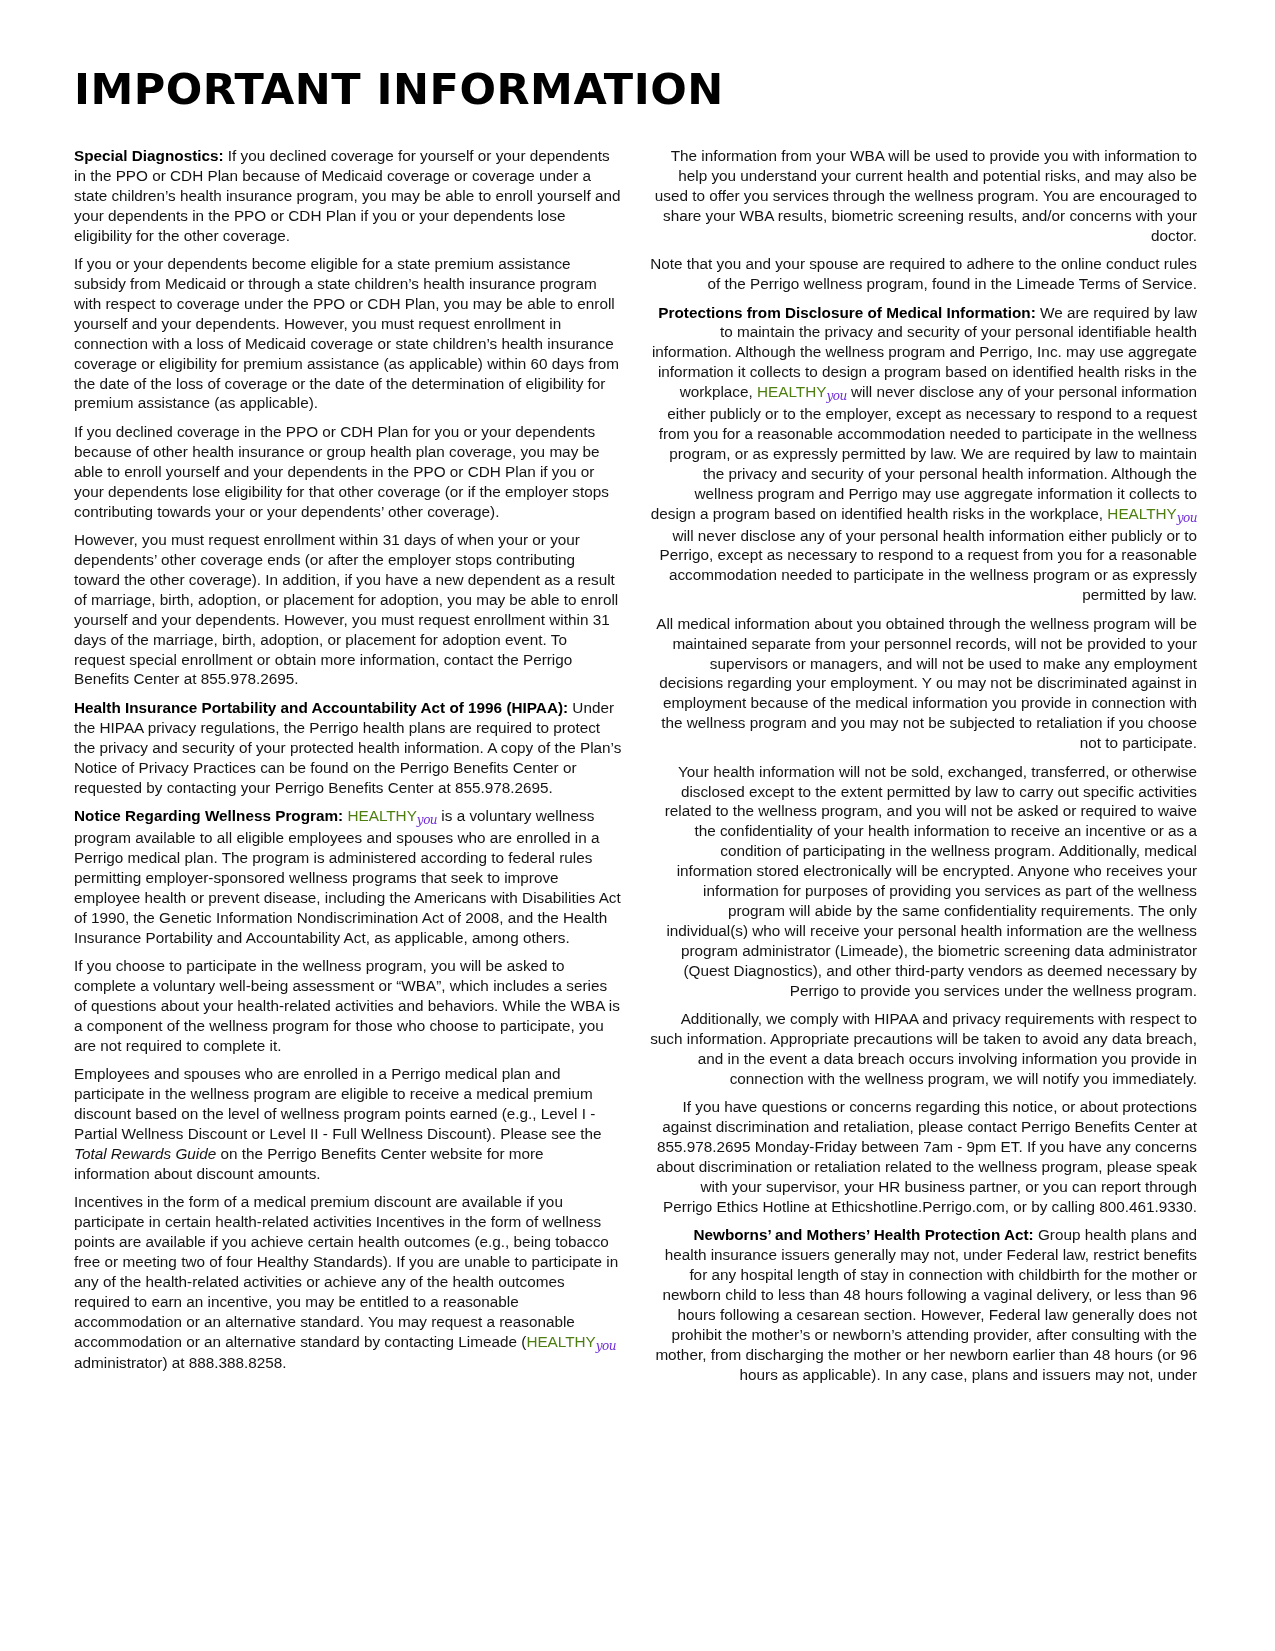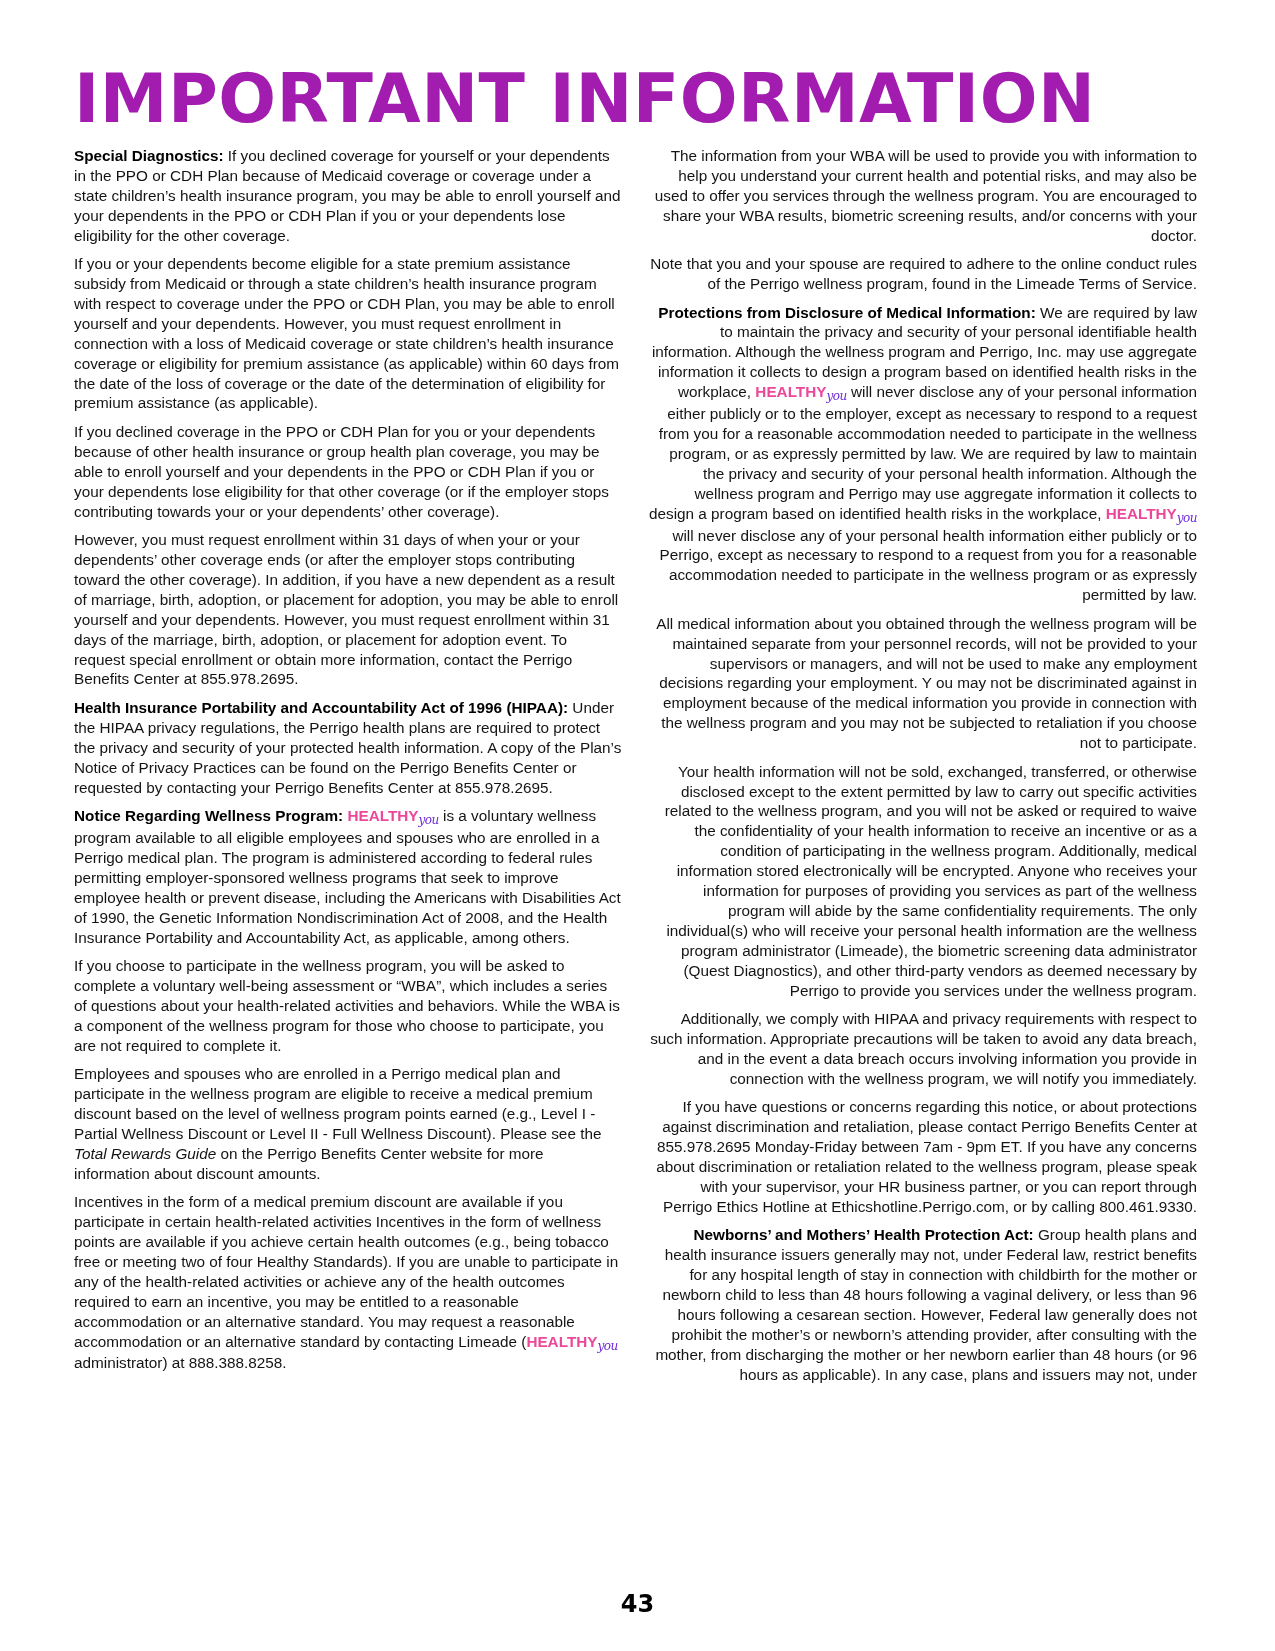--- a/index.html
+++ b/index.html
@@ -1,34 +1,34 @@
 <!DOCTYPE html>
 <html><head>
 <meta charset="utf-8">
 <style>
   html, body { margin: 0; padding: 0; background: #ffffff; }
   body { width: 1275px; height: 1651px; position: relative; overflow: hidden; color: #111111; }
   .page { position: absolute; left: 0; top: 0; width: 1275px; height: 1651px; }
   .title {
-    position: absolute; left: 74px; top: 64px; margin: 0;
+    position: absolute; left: 74px; top: 54px; margin: 0;
     font-family: "DejaVu Sans", sans-serif; font-weight: bold;
-    font-size: 68px; letter-spacing: 0.5px; line-height: 70px; color: #a21caf;
+    font-size: 43px; letter-spacing: 0.5px; line-height: 70px; color: #000000;
   }
   .col {
     position: absolute; top: 146px; width: 548px;
     font-family: "Liberation Sans", sans-serif; font-size: 15.3px; line-height: 19.9px;
     color: #141414;
   }
   .col.left { left: 74px; }
   .col.right { left: 649px; width: 548px; text-align: right; }
   .col p { margin: 0 0 8.6px 0; }
   .b { font-weight: bold; color: #000; }
   .i { font-style: italic; }
   .brand { white-space: nowrap; }
-  .brand .h { color: #ec4899; font-weight: bold; }
+  .brand .h { color: #4d7c0f; }
   .brand .y {
     color: #6d28d9; font-family: "DejaVu Serif", serif; font-style: italic;
     font-size: 12px; position: relative; top: 3px; letter-spacing: -0.5px;
   }
   .pagenum {
     position: absolute; left: 0; width: 1275px; top: 1590px; text-align: center;
     font-family: "DejaVu Sans", sans-serif; font-weight: bold; font-size: 24px; color: #000;
   }
 </style>
 </head>
@@ -69,14 +69,13 @@
 
     <p>Your health information will not be sold, exchanged, transferred, or otherwise disclosed except to the extent permitted by law to carry out specific activities related to the wellness program, and you will not be asked or required to waive the confidentiality of your health information to receive an incentive or as a condition of participating in the wellness program. Additionally, medical information stored electronically will be encrypted. Anyone who receives your information for purposes of providing you services as part of the wellness program will abide by the same confidentiality requirements. The only individual(s) who will receive your personal health information are the wellness program administrator (Limeade), the biometric screening data administrator (Quest Diagnostics), and other third-party vendors as deemed necessary by Perrigo to provide you services under the wellness program.</p>
 
     <p>Additionally, we comply with HIPAA and privacy requirements with respect to such information. Appropriate precautions will be taken to avoid any data breach, and in the event a data breach occurs involving information you provide in connection with the wellness program, we will notify you immediately.</p>
 
     <p>If you have questions or concerns regarding this notice, or about protections against discrimination and retaliation, please contact Perrigo Benefits Center at 855.978.2695 Monday-Friday between 7am - 9pm ET. If you have any concerns about discrimination or retaliation related to the wellness program, please speak with your supervisor, your HR business partner, or you can report through Perrigo Ethics Hotline at Ethicshotline.Perrigo.com, or by calling 800.461.9330.</p>
 
     <p><span class="b">Newborns’ and Mothers’ Health Protection Act:</span><span> Group health plans and health insurance issuers generally may not, under Federal law, restrict benefits for any hospital length of stay in connection with childbirth for the mother or newborn child to less than 48 hours following a vaginal delivery, or less than 96 hours following a cesarean section. However, Federal law generally does not prohibit the mother’s or newborn’s attending provider, after consulting with the mother, from discharging the mother or her newborn earlier than 48 hours (or 96 hours as applicable). In any case, plans and issuers may not, under</span></p>
   </div>
 
-  <div class="pagenum">43</div>
 </div>
 
 </body></html>

